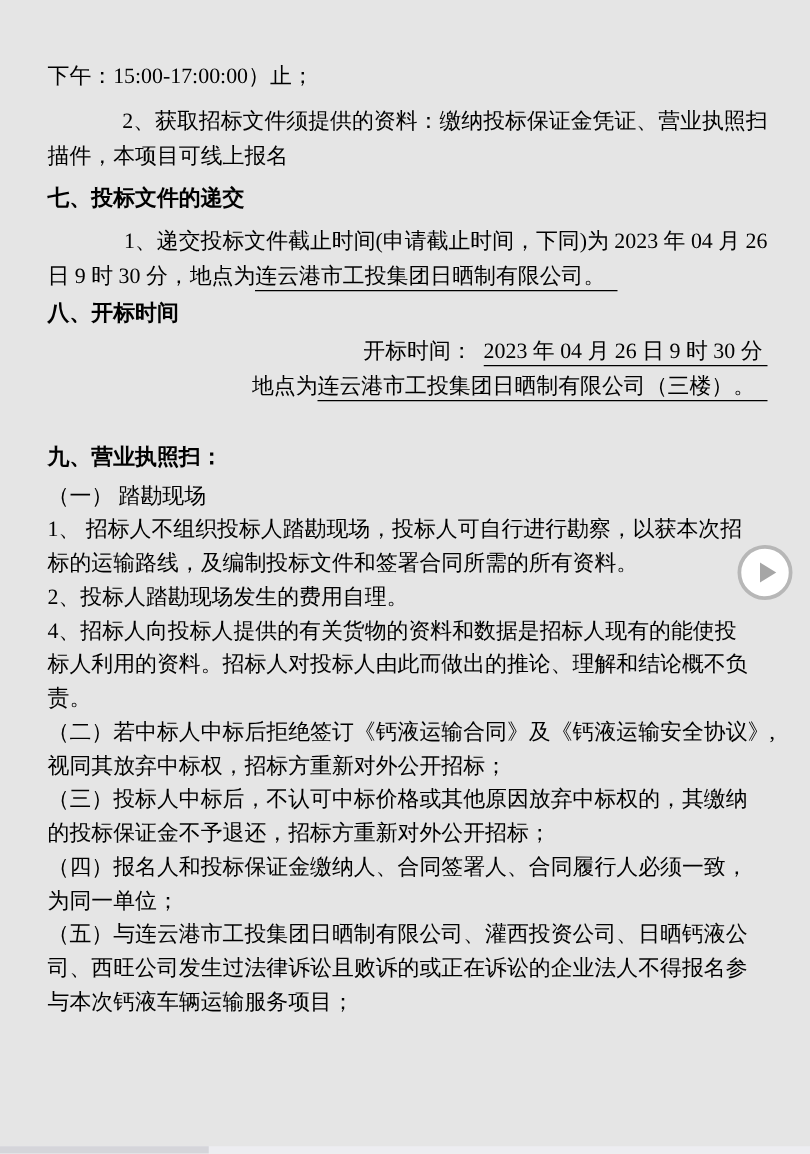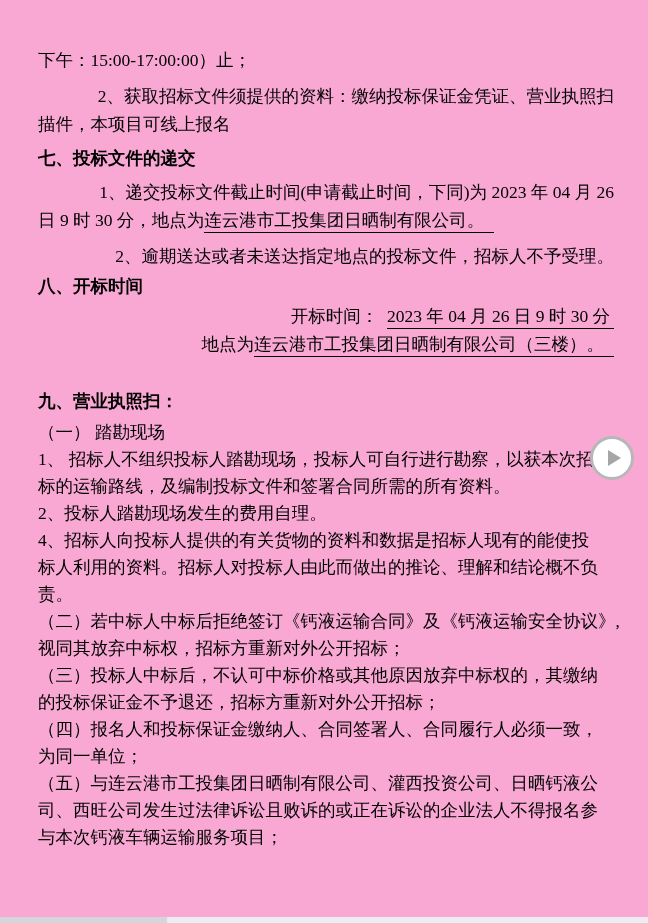--- a/index.html
+++ b/index.html
@@ -4,21 +4,21 @@
 <style>
   html, body {
     margin: 0;
     padding: 0;
     background: #ffffff;
   }
   .stage {
     position: relative;
     width: 648px;
     height: 923px;
-    background: #f9a8d4;
+    background: #e5e5e5;
     overflow: hidden;
     font-family: "Liberation Serif", "DejaVu Serif", serif;
     color: #000000;
   }
   .content {
     position: absolute;
     left: 38px;
     top: 40px;
     width: 576px;
     font-size: 17.5px;
@@ -91,21 +91,20 @@
 <div class="stage">
   <div class="content">
 
     <div class="secA">
       <div class="ln mt6">下午：15:00-17:00:00）止；</div>
       <div class="ln ind mt8">2、获取招标文件须提供的资料：缴纳投标保证金凭证、营业执照扫</div>
       <div class="ln">描件，本项目可线上报名</div>
       <div class="ln head mt6">七、投标文件的递交</div>
       <div class="ln ind mt6">1、递交投标文件截止时间(申请截止时间，下同)为 2023 年 04 月 26</div>
       <div class="ln"><span>日 9 时 30 分，地点为</span><span class="u u-ext">连云港市工投集团日晒制有限公司。</span></div>
-      <div class="ln ind mt8">2、逾期送达或者未送达指定地点的投标文件，招标人不予受理。</div>
       <div class="ln head mt2">八、开标时间</div>
       <div class="ln ind mt2"><span>开标时间：  </span><span class="u u-ext-sm">2023 年 04 月 26 日 9 时 30 分</span></div>
       <div class="ln ind"><span>地点为</span><span class="u u-ext">连云港市工投集团日晒制有限公司（三楼）。</span></div>
     </div>
 
     <div class="gap"></div>
 
     <div class="secB">
       <div class="ln head">九、营业执照扫：</div>
       <div class="ln mt4">（一） 踏勘现场</div>

